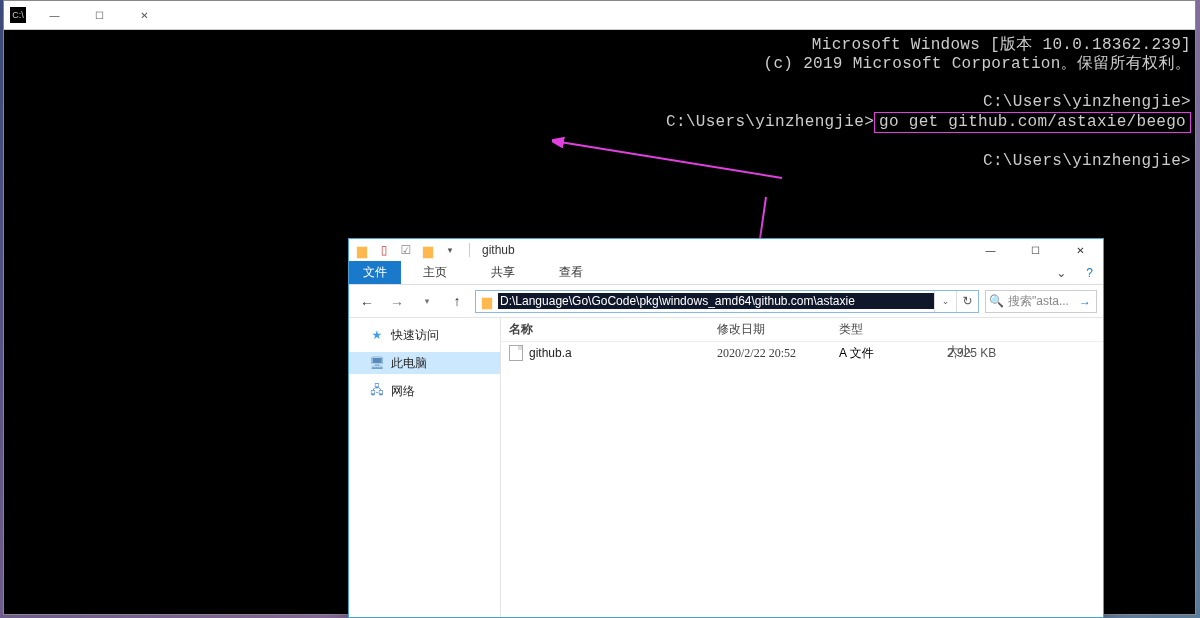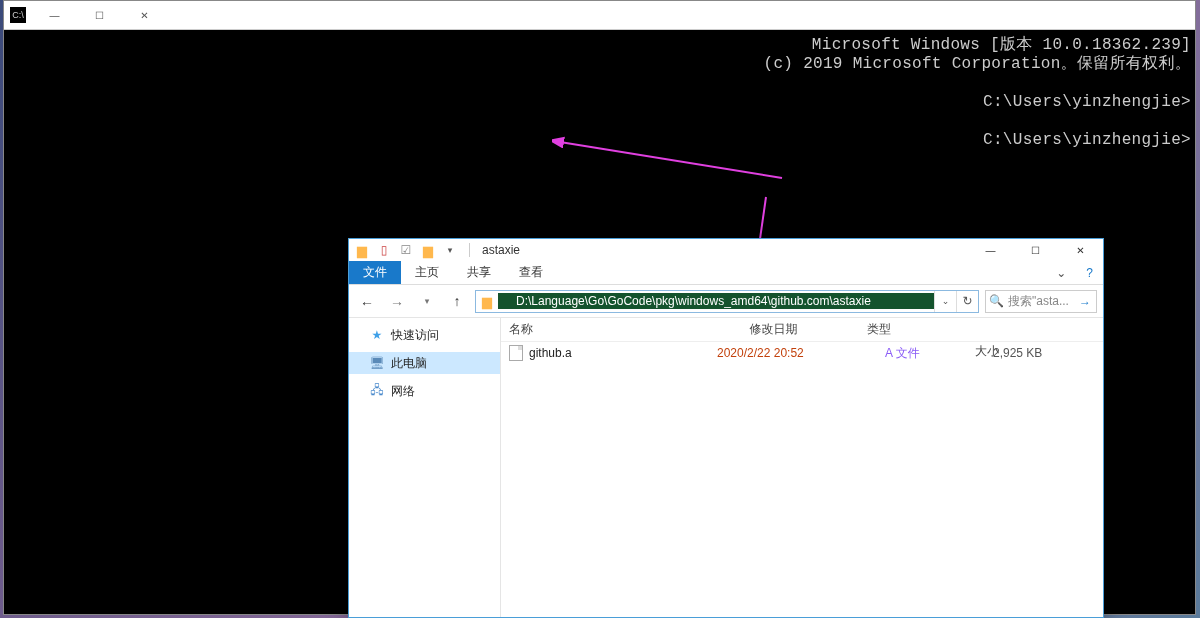--- a/index.html
+++ b/index.html
@@ -116,21 +116,21 @@
     align-items: stretch;
     border-bottom: 1px solid #ddd;
     font-size: 12px;
   }
   .ribbon-file {
     background: #1979ca;
     color: #fff;
     padding: 0 14px;
     display: flex; align-items: center;
   }
-  .ribbon-tab { padding: 0 14px; display: flex; align-items: center; color: #333; }
+  .ribbon-tab { padding: 0 22px; display: flex; align-items: center; color: #333; }
   .ribbon .spacer { flex: 1; }
   .ribbon-caret { padding: 0 10px; display: flex; align-items: center; color: #555; }
   .nav-row {
     height: 32px;
     display: flex;
     align-items: center;
     padding: 0 6px;
     gap: 6px;
   }
   .nav-btn { width: 24px; text-align: center; color: #777; font-size: 14px; }
@@ -139,23 +139,23 @@
     flex: 1;
     height: 23px;
     border: 1px solid #8bb9e0;
     display: flex;
     align-items: center;
     background: #fff;
   }
   .addr-folder { width: 22px; text-align: center; }
   .addr-text {
     flex: 1;
-    background: #14532d;
+    background: #0f172a;
     color: #fff;
-    padding: 1px 18px;
+    padding: 1px 2px;
     font-size: 12px;
     white-space: nowrap;
     overflow: hidden;
   }
   .addr-drop, .addr-refresh { width: 22px; text-align: center; color: #555; border-left: 1px solid #ddd; height:100%; display:flex; align-items:center; justify-content:center;}
   .search-box {
     width: 112px;
     height: 23px;
     border: 1px solid #ccc;
     display: flex; align-items: center;
@@ -189,35 +189,35 @@
   .file-pane { flex: 1; }
   .columns {
     display: flex;
     height: 24px;
     border-bottom: 1px solid #eee;
     align-items: center;
     font-size: 12px;
     color: #444;
   }
   .col { border-right: 1px solid transparent; padding-left: 8px; }
-  .col.name { width: 208px; }
-  .col.date { width: 122px; text-align: center; }
-  .col.type { width: 108px; margin-left: 28px; }
+  .col.name { width: 208px; font-weight: bold; }
+  .col.date { width: 122px; }
+  .col.type { width: 108px; }
   .col.size { width: 100px; margin-top: 44px; }
   .file-row {
     display: flex;
     height: 22px;
     align-items: center;
     font-size: 12px;
     color: #222;
   }
   .cell { padding-left: 8px; }
   .cell.name { width: 208px; display: flex; align-items: center; gap: 6px; }
-  .cell.date { width: 122px; color: #c2410c; }
-  .cell.type { width: 108px; color: #8b5cf6; margin-left: 46px; }
+  .cell.date { width: 122px; color: #404040; font-family: Liberation Serif, serif; }
+  .cell.type { width: 108px; color: #000000; }
   .cell.size { width: 100px; color: #555; }
   .file-icon { width: 14px; height: 16px; border: 1px solid #aaa; background: #fff; position: relative; }
   .file-icon::after { content:""; position:absolute; top:0; right:0; width:4px; height:4px; background:#ddd; }
 </style>
 </head>
 <body>
 
 <div class="cmd-window">
   <div class="cmd-titlebar">
     <span class="cmd-icon">C:\</span>
@@ -225,20 +225,21 @@
       <div class="win-btn">—</div>
       <div class="win-btn">☐</div>
       <div class="win-btn close">✕</div>
     </div>
   </div>
   <div class="cmd-body">
     <div class="cmd-line">Microsoft Windows [版本 10.0.18362.239]</div>
     <div class="cmd-line">(c) 2019 Microsoft Corporation。保留所有权利。</div>
     <div class="cmd-line">&nbsp;</div>
     <div class="cmd-line">C:\Users\yinzhengjie&gt;</div>
+    <div class="cmd-line"><span>C:\Users\yinzhengjie&gt;</span><span class="cmd-highlight-box">go get github.com/astaxie/beego</span></div>
     <div class="cmd-line">&nbsp;</div>
     <div class="cmd-line">C:\Users\yinzhengjie&gt;</div>
 
 
     <svg class="arrow1-svg" viewBox="0 0 240 46">
       <defs>
         <marker id="ah1" markerWidth="10" markerHeight="10" refX="2" refY="3" orient="auto">
           <path d="M0,0 L0,6 L8,3 z" fill="#e040e0"></path>
         </marker>
       </defs>
@@ -259,21 +260,21 @@
 <div class="explorer">
   <div class="exp-titlebar">
     <div class="qat">
       <span class="qat-icon folder-glyph">▆</span>
       <span class="qat-icon" style="color:#c44;">▯</span>
       <span class="qat-icon" style="color:#888;">☑</span>
       <span class="qat-icon folder-glyph">▆</span>
       <span class="qat-icon" style="color:#555;font-size:9px;">▾</span>
     </div>
     <span class="exp-title-sep"></span>
-    <span class="exp-breadcrumb-mini">astaxie</span>
+    <span class="exp-breadcrumb-mini">github</span>
     <div class="spacer"></div>
     <div class="exp-win-controls">
       <div class="exp-win-btn">—</div>
       <div class="exp-win-btn">☐</div>
       <div class="exp-win-btn">✕</div>
     </div>
   </div>
 
   <div class="ribbon">
     <div class="ribbon-file">文件</div>

